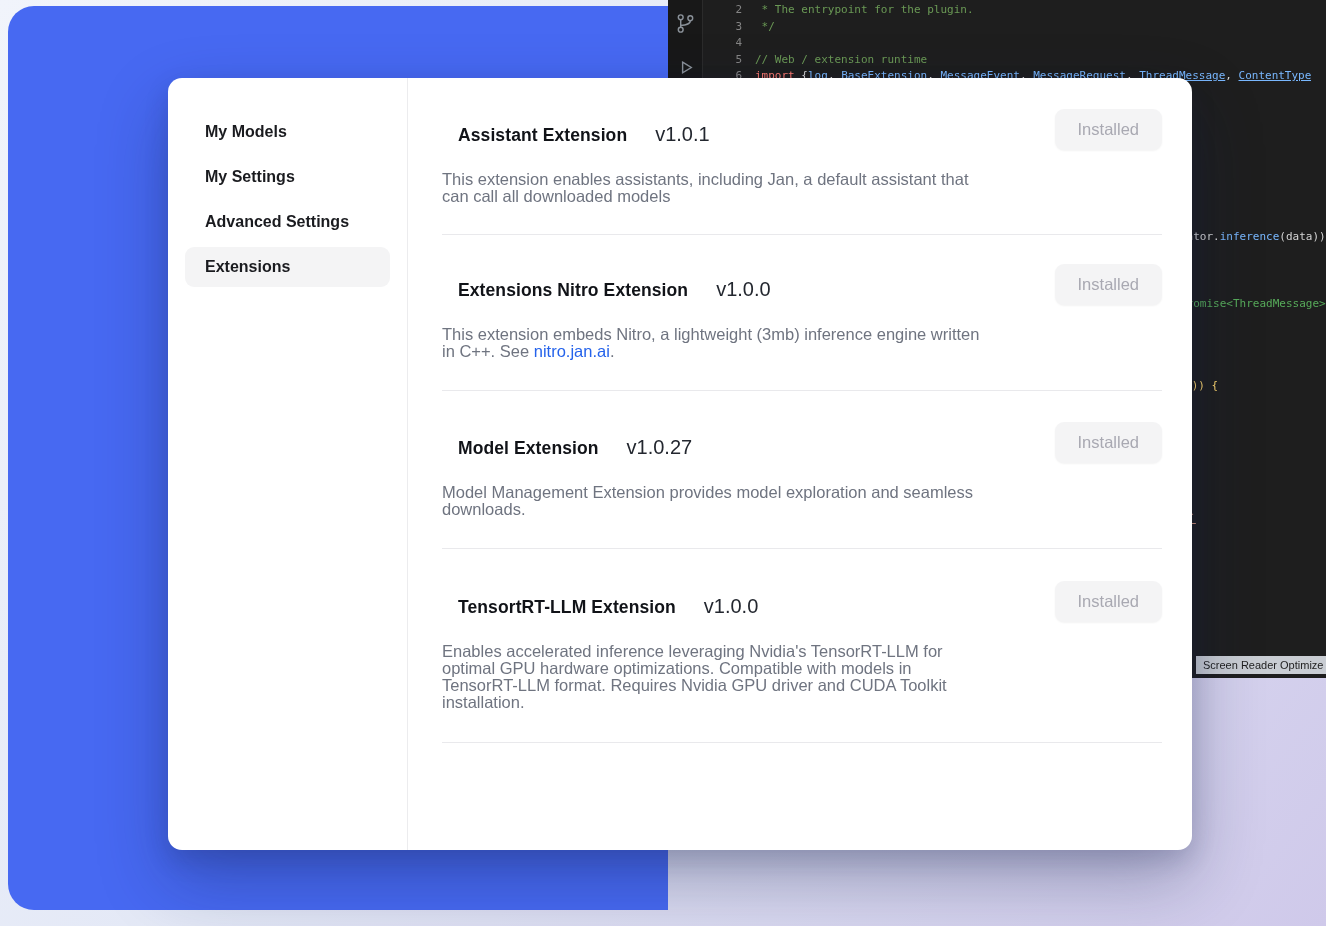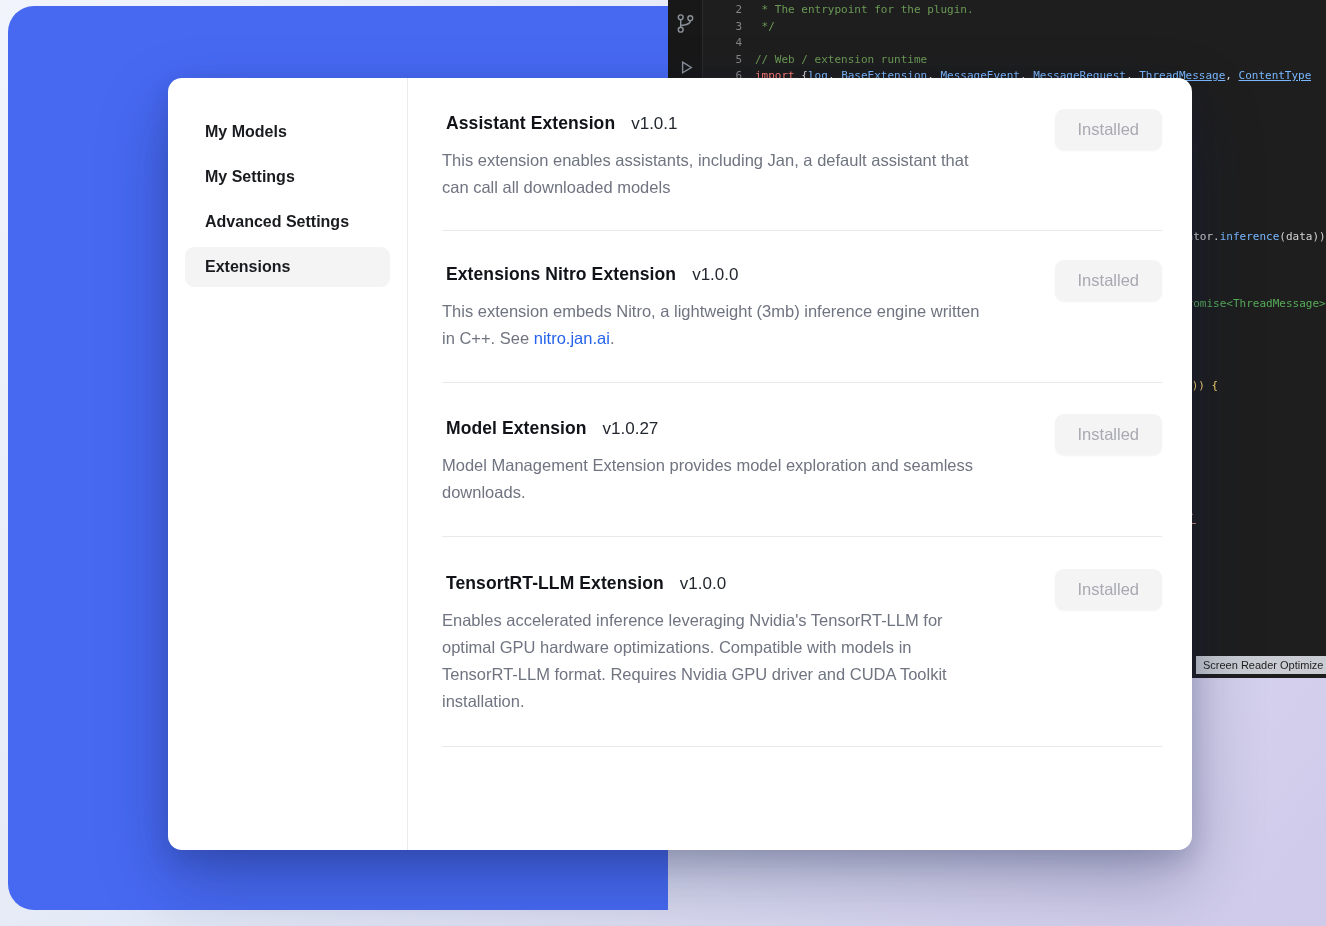--- a/index.html
+++ b/index.html
@@ -65,23 +65,23 @@
   .side-item.active{background:#f4f4f5;}
 
   .content{flex:1;padding:0 30px 0 34px;overflow:hidden;}
   .ext-row{display:flex;justify-content:space-between;align-items:flex-start;border-bottom:1px solid #e9e9ec;}
   .ext-row.r1{padding:31px 0 29px;}
   .ext-row.r2{padding:29px 0 30px;}
   .ext-row.r3{padding:31px 0 30px;}
   .ext-row.r4{padding:32px 0 31px;}
   .ext-row.r5{padding:27px 0 0;border-bottom:none;}
   .ext-title{display:flex;align-items:baseline;gap:12px;}
-  .ext-title h3{margin:4px;font-size:17.5px;font-weight:700;color:#111318;letter-spacing:.1px;}
-  .ver{font-size:17px;color:#23272f;}
-  .desc{margin:9px 0 0;max-width:545px;font-size:16.5px;line-height:27px;color:#6f7480;}
+  .ext-title h3{margin:16px;font-size:17.5px;font-weight:700;color:#111318;letter-spacing:.1px;}
+  .ver{font-size:20px;color:#23272f;}
+  .desc{margin:9px 0 0;max-width:545px;font-size:16.5px;line-height:17px;color:#6f7480;}
   .link{color:var(--link-blue);text-decoration:none;cursor:pointer;}
   .btn{height:41px;padding:0 23px;border:none;border-radius:9px;background:#f4f4f5;
     font-family:inherit;font-size:16.5px;font-weight:500;color:var(--installed-gray);
     cursor:pointer;flex:none;box-shadow:0 1px 2px rgba(0,0,0,.05);}
   .btn.select{color:var(--select-blue);font-weight:700;padding:0 25px;}
 </style>
 </head>
 <body>
 
 <div class="stage">

